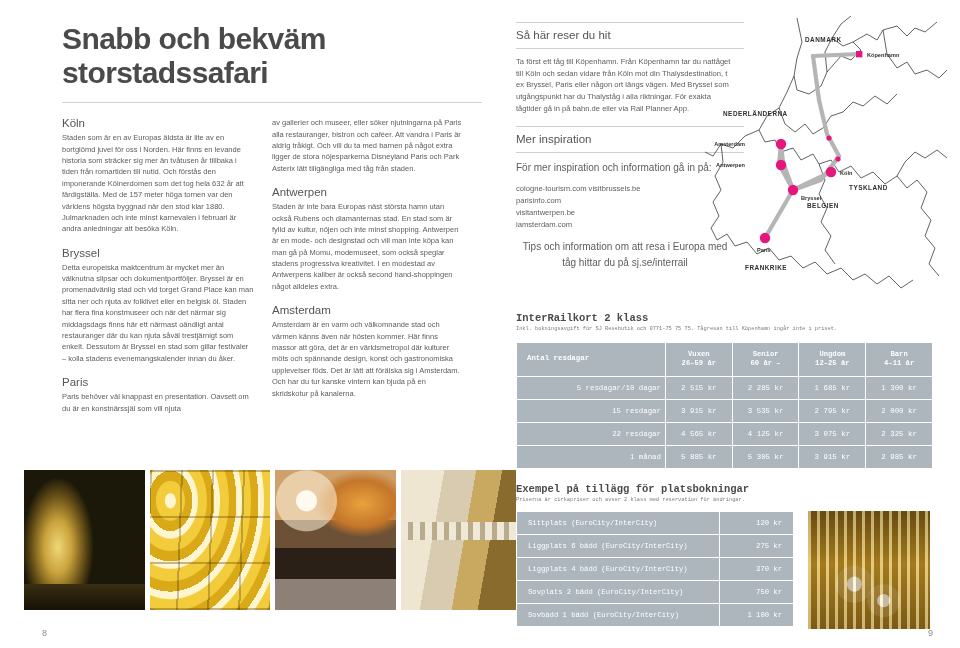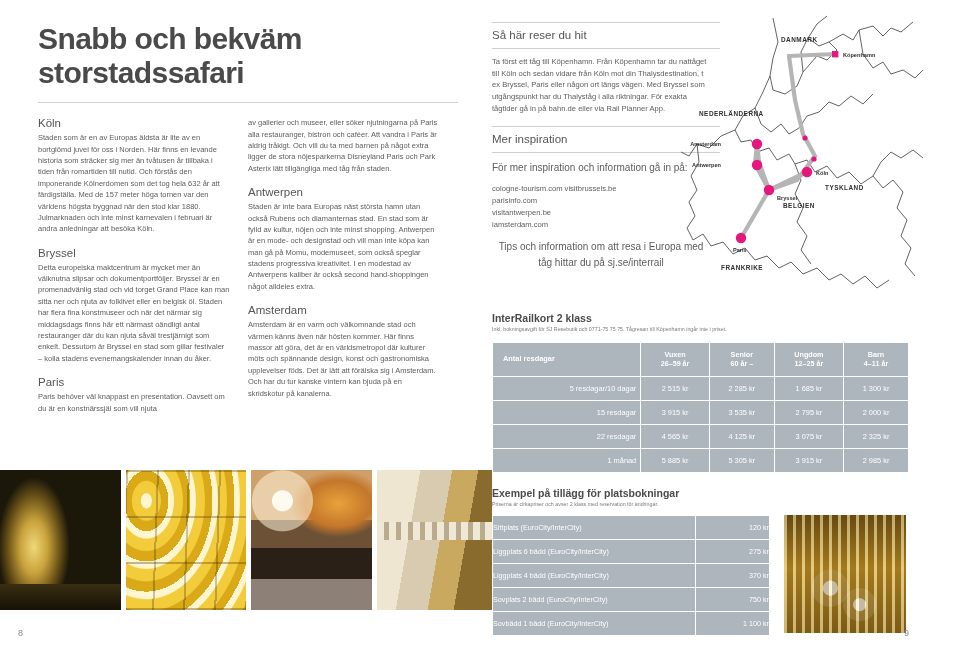--- a/index.html
+++ b/index.html
@@ -3,21 +3,21 @@
 <meta charset="utf-8">
 <style>
   * { box-sizing: border-box; margin: 0; padding: 0; }
   html, body {
     width: 960px; height: 648px;
     background: #ffffff;
     font-family: "Liberation Sans", sans-serif;
     color: #4d4d4d;
     overflow: hidden;
   }
-  .spread { position: relative; width: 836px; height: 648px; display: flex; }
+  .spread { position: relative; width: 836px; height: 648px; display: flex; margin-left: 24px; }
 
   
   .page-left { position: relative; width: 497px; height: 648px; background: #fff; }
   .lp-inner { padding: 22px 34px 0 38px; }
 
   .headline {
     font-size: 30px; line-height: 1.12; font-weight: 700;
     color: #4a4a4a; letter-spacing: -0.6px;
   }
   .headline div { white-space: nowrap; }
@@ -78,32 +78,32 @@
 
   .blk-w { width: 228px; }
 
   
   .map { position: absolute; left: 185px; top: 12px; width: 248px; height: 290px; }
   .map svg { width: 100%; height: 100%; }
   .cty-lbl { font-size: 5.6px; font-weight: 700; fill: #2f2f2f; font-family: "Liberation Sans", sans-serif; }
   .ctr-lbl { font-size: 6.4px; font-weight: 700; fill: #2f2f2f; letter-spacing: .5px; font-family: "Liberation Sans", sans-serif; }
 
   
-  .tbl-wrap { margin-top: 8px; }
+  .tbl-wrap { margin-top: 8px; font-family: Liberation Mono, monospace; }
   .tbl-title { font-size: 10.5px; font-weight: 700; color: #4a4a4a; }
   .tbl-note { font-size: 5.3px; color: #7a7a7a; margin-top: 2px; line-height: 1.4; }
   table { border-collapse: collapse; width: 417px; margin-top: 8px; }
   table.price td, table.price th { background: #adb5bd; color: #ffffff; border: 1px solid #ffffff; }
   table.price th { font-size: 7.2px; font-weight: 700; padding: 7px 4px; text-align: center; line-height: 1.35; }
   table.price th.lab { text-align: left; padding-left: 10px; font-size: 7.4px; }
   table.price td { font-size: 7.4px; padding: 7px 4px; text-align: center; }
   table.price td.lab { text-align: right; padding-left: 10px; }
 
   table.supp { width: 278px; margin-top: 7px; }
-  table.supp td { background: #adb5bd; color: #fff; border: 1px solid #fff; font-size: 7.2px; padding: 7px 0; }
+  table.supp td { background: #adb5bd; color: #fff; border: 1px solid #fff; font-size: 7.2px; padding: 7px 11px; }
   table.supp td.val { text-align: right; width: 74px; }
 
   .supp-row { display: flex; gap: 14px; align-items: flex-start; }
   .supp-photo { width: 122px; height: 118px; margin-top: 7px;
     background:
       repeating-linear-gradient(90deg, rgba(255,240,190,.55) 0 3px, rgba(90,60,15,.35) 3px 9px),
       radial-gradient(circle at 38% 62%, #fffdf3 0 7px, rgba(255,250,230,.2) 8px 18px, rgba(0,0,0,0) 19px),
       radial-gradient(circle at 62% 76%, #fffdf3 0 6px, rgba(255,250,230,.2) 7px 16px, rgba(0,0,0,0) 17px),
       linear-gradient(#6e5110, #c99b28 45%, #8d6a18 100%);
   }

